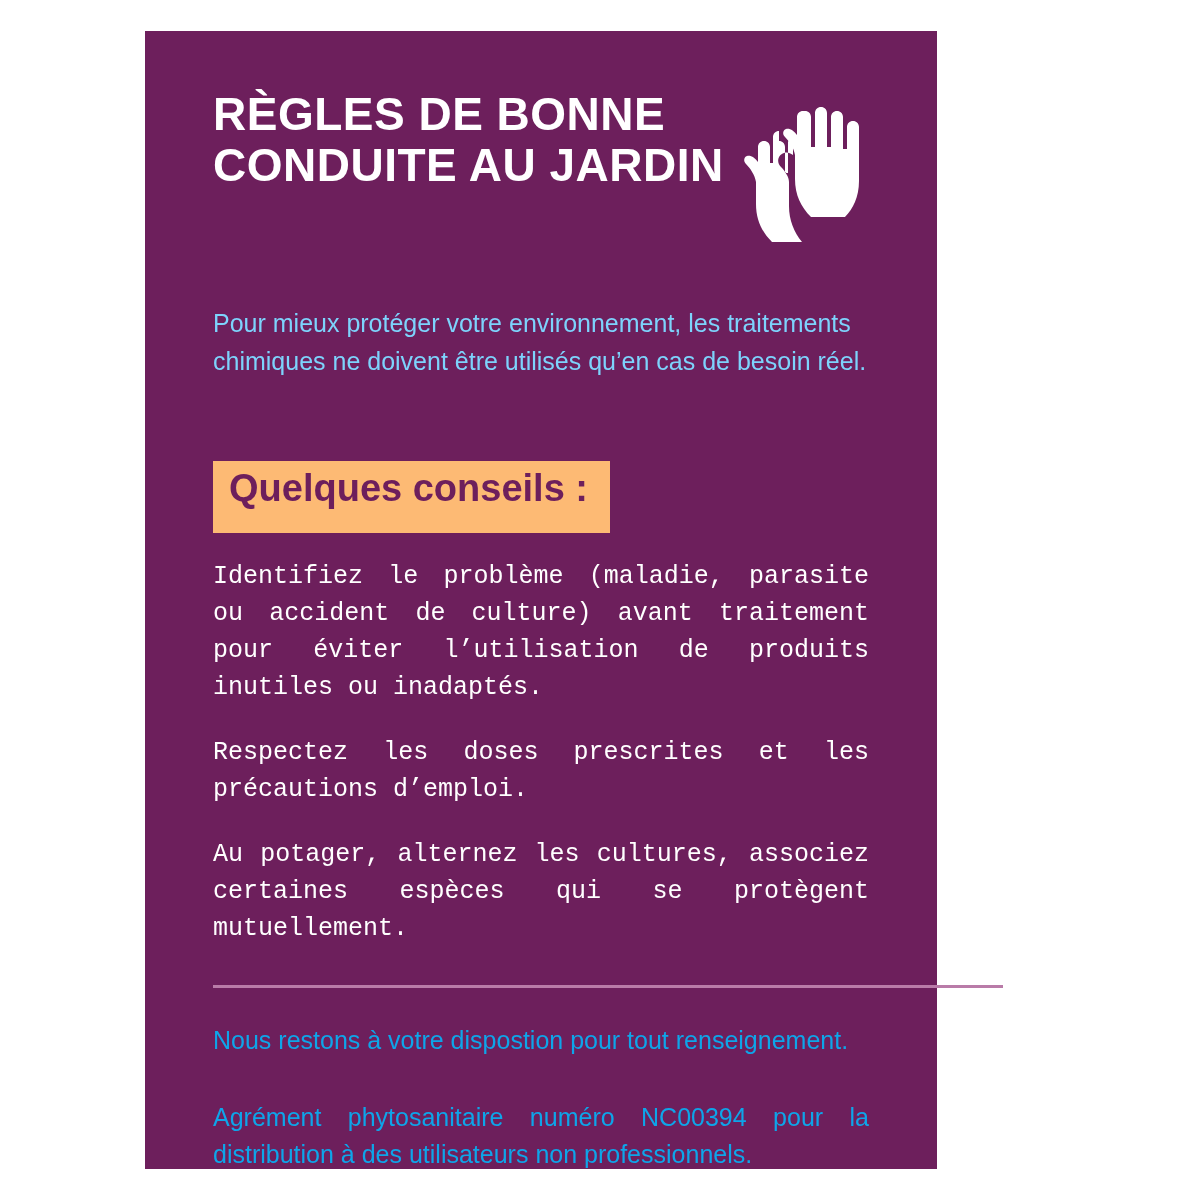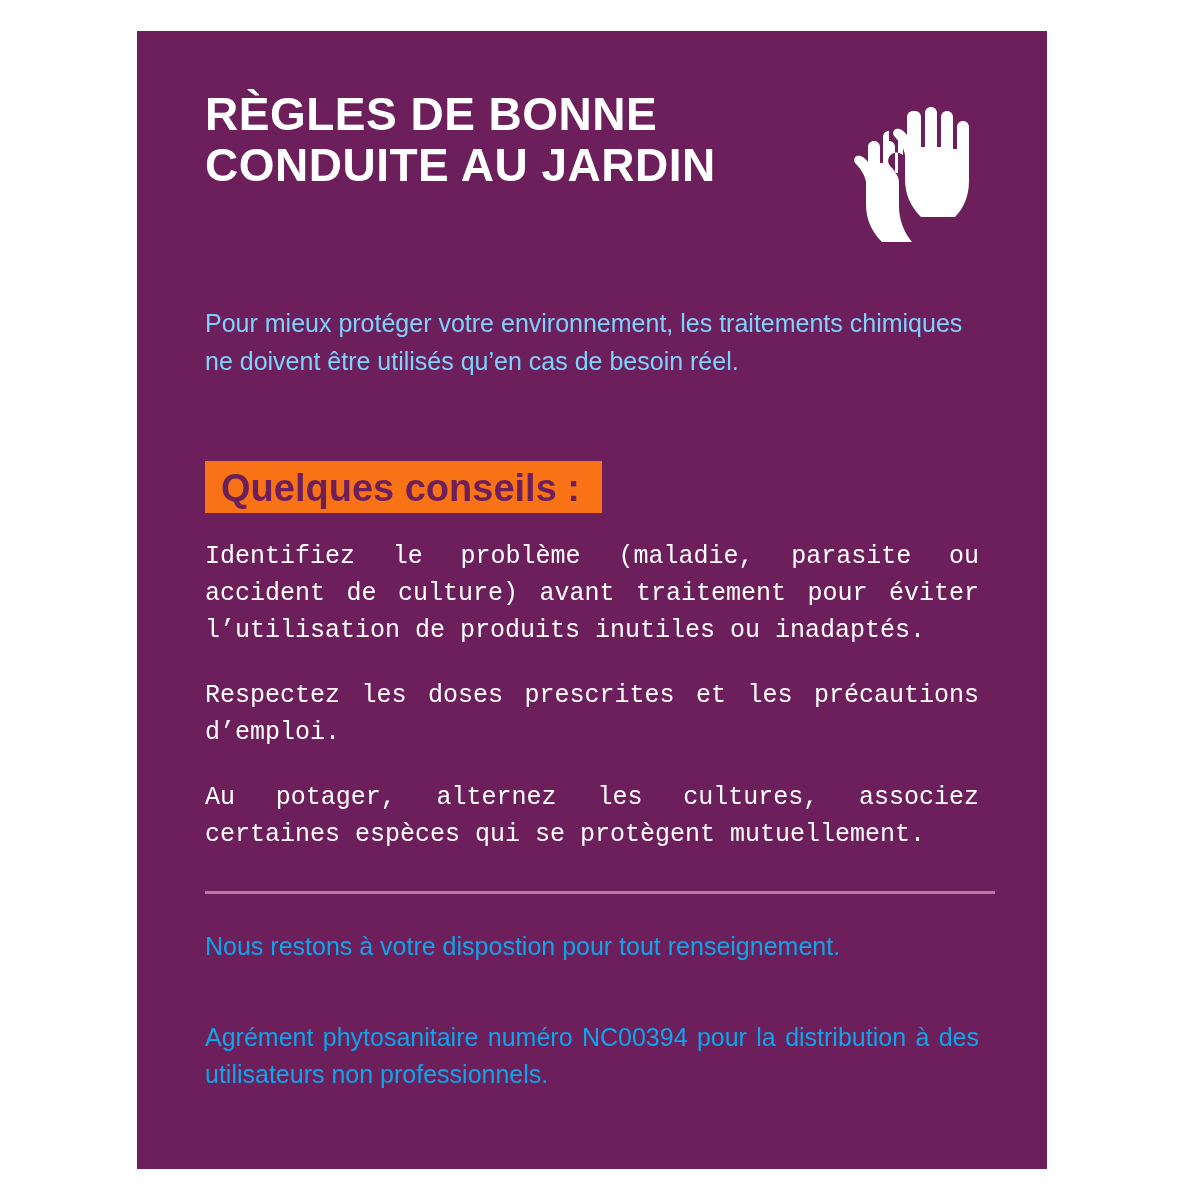--- a/index.html
+++ b/index.html
@@ -8,23 +8,23 @@
     background: #ffffff;
   }
   body {
     width: 1200px;
     height: 1200px;
     font-family: "Liberation Sans", sans-serif;
     overflow: hidden;
   }
   .poster {
     position: absolute;
-    left: 137px;
+    left: 145px;
     top: 31px;
-    width: 910px;
+    width: 792px;
     height: 1138px;
     background: #6d1f5c;
     box-sizing: border-box;
     padding: 58px 68px 0 68px;
   }
   .header {
     display: flex;
     align-items: flex-start;
     justify-content: space-between;
   }
@@ -45,25 +45,25 @@
   }
   .intro {
     color: #7dd3fc;
     font-size: 25px;
     line-height: 1.50;
     margin-top: 54px;
     max-width: 790px;
   }
   .advice-banner {
     display: inline-block;
-    background: #f97316;
+    background: #fdba74;
     color: #6d1f5c;
     font-size: 38px;
     font-weight: bold;
-    padding: 8px 22px 4px 16px;
+    padding: 8px 22px 24px 16px;
     margin-top: 56px;
     line-height: 1.05;
   }
   .tips {
     margin-top: 24px;
   }
   .tip {
     color: #ffffff;
     font-size: 25px;
     line-height: 1.48;
@@ -83,21 +83,21 @@
     width: 790px;
   }
   .footer-line {
     color: #0ea5e9;
     font-size: 25px;
     line-height: 1.48;
     max-width: 790px;
     text-align: justify;
   }
   .footer-line.spaced {
-    margin-top: 54px;
+    margin-top: 40px;
   }
 </style>
 </head>
 <body>
 
 <div class="poster">
 
   <div class="header">
     <h1 class="title">RÈGLES DE BONNE CONDUITE AU JARDIN</h1>
     <span class="gloves">

